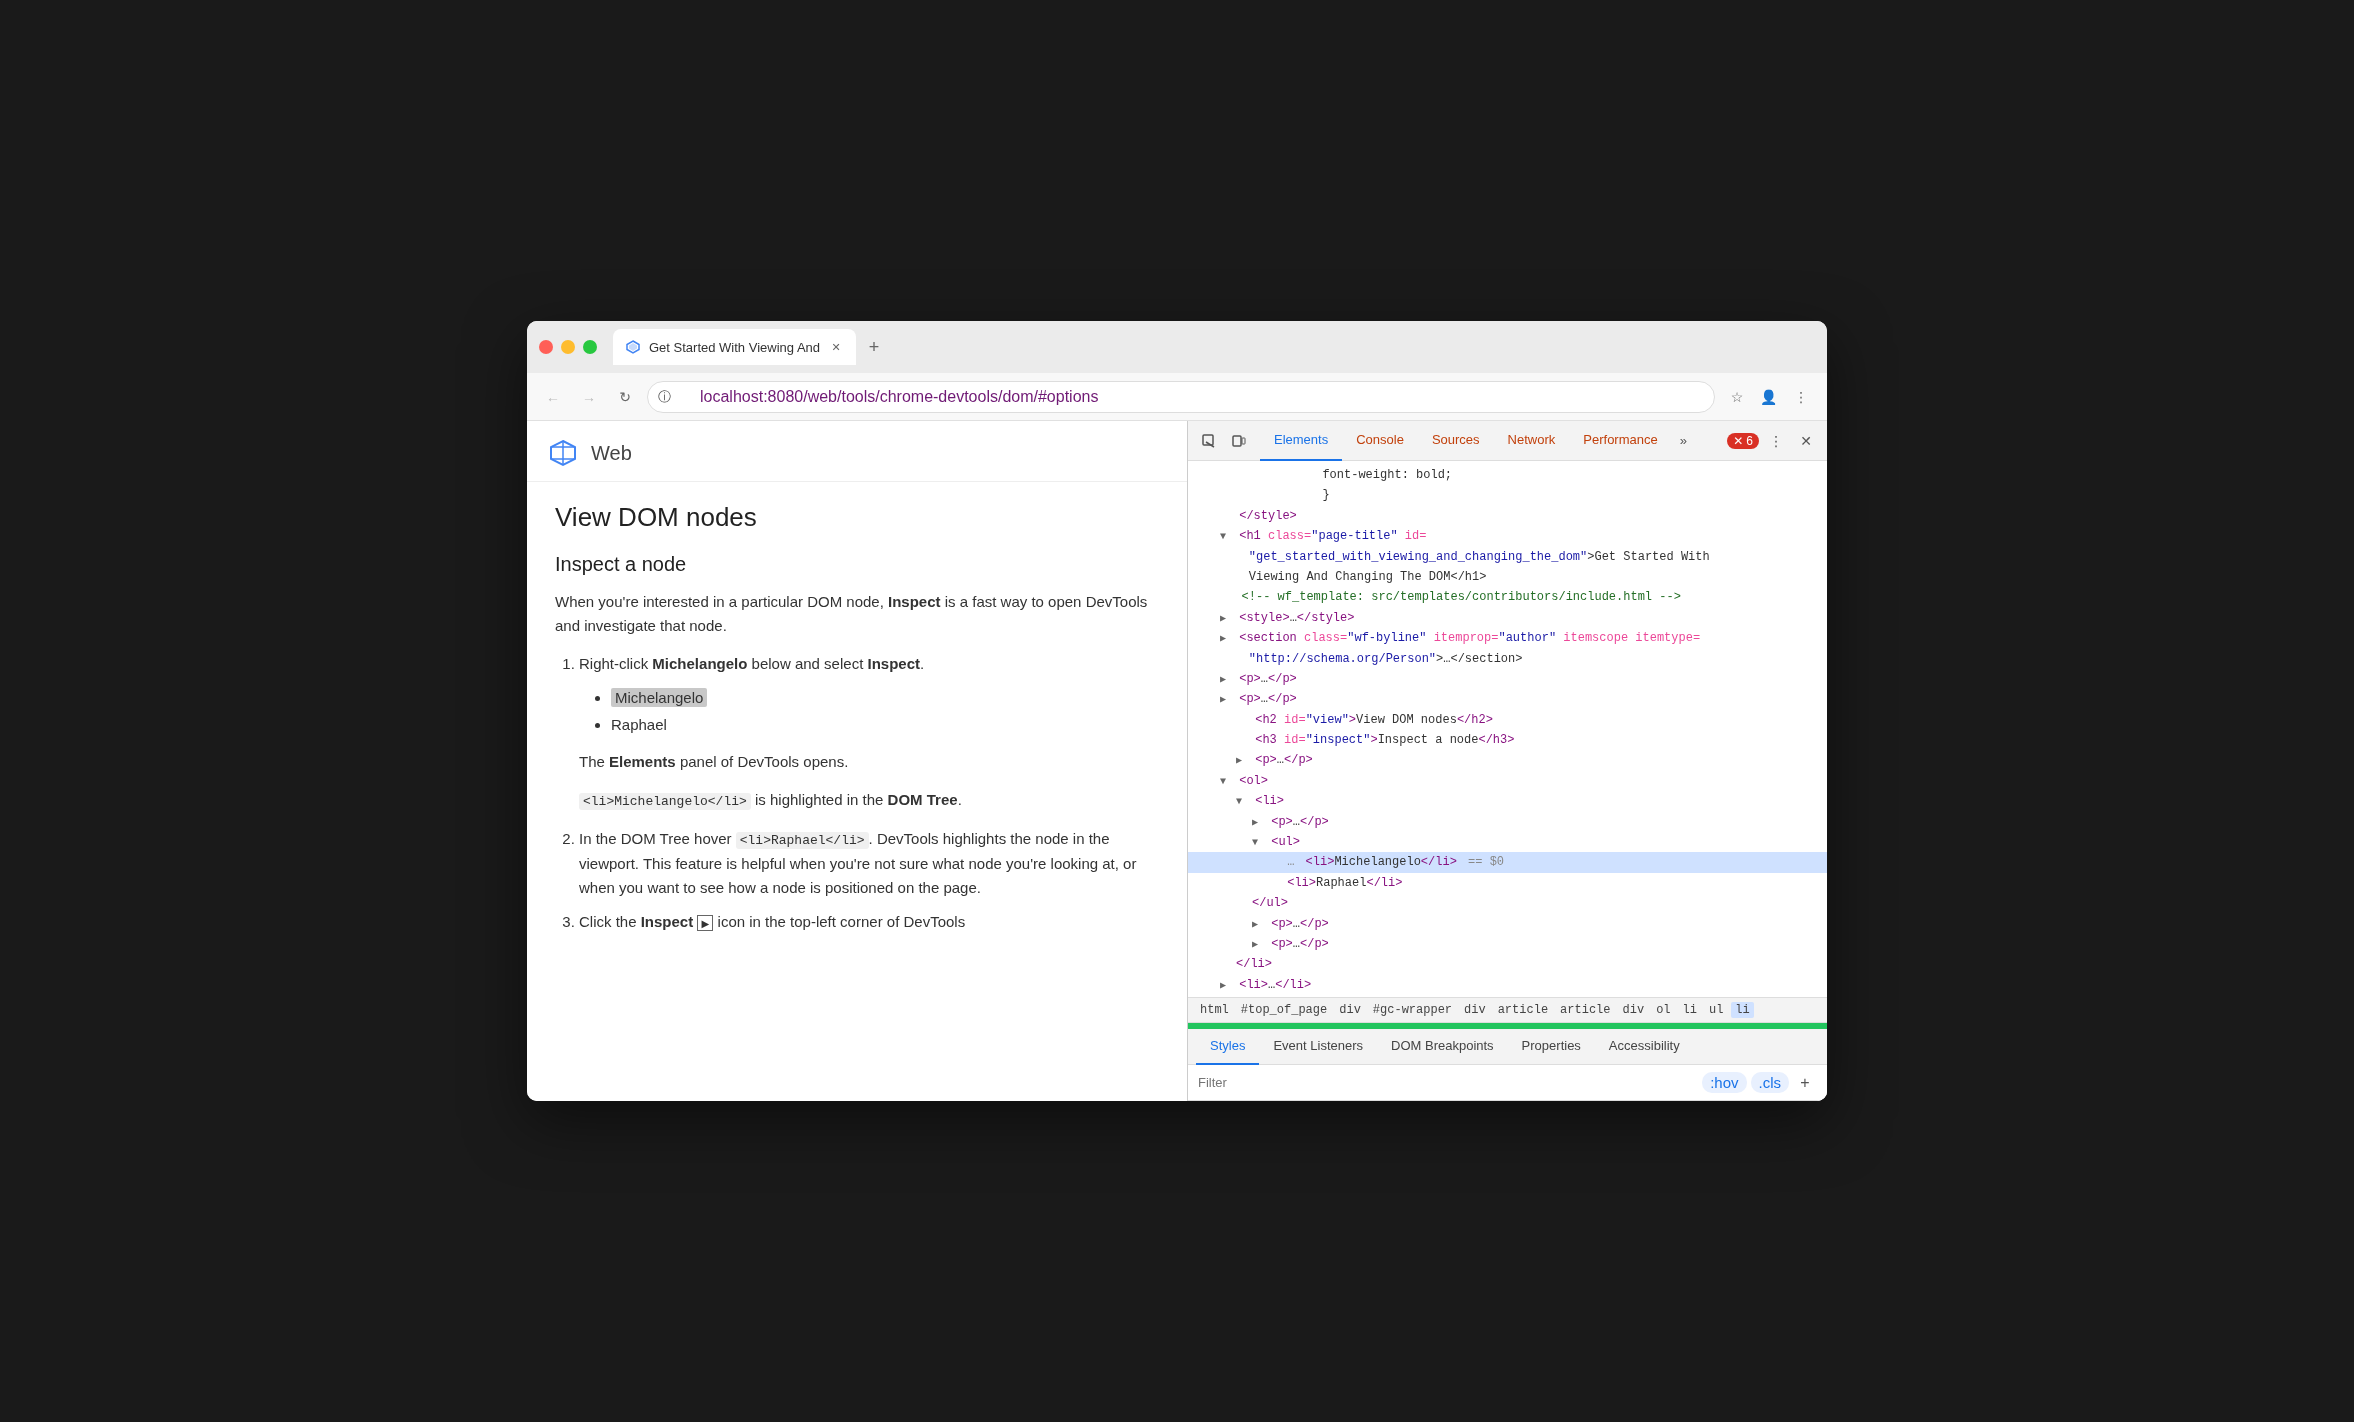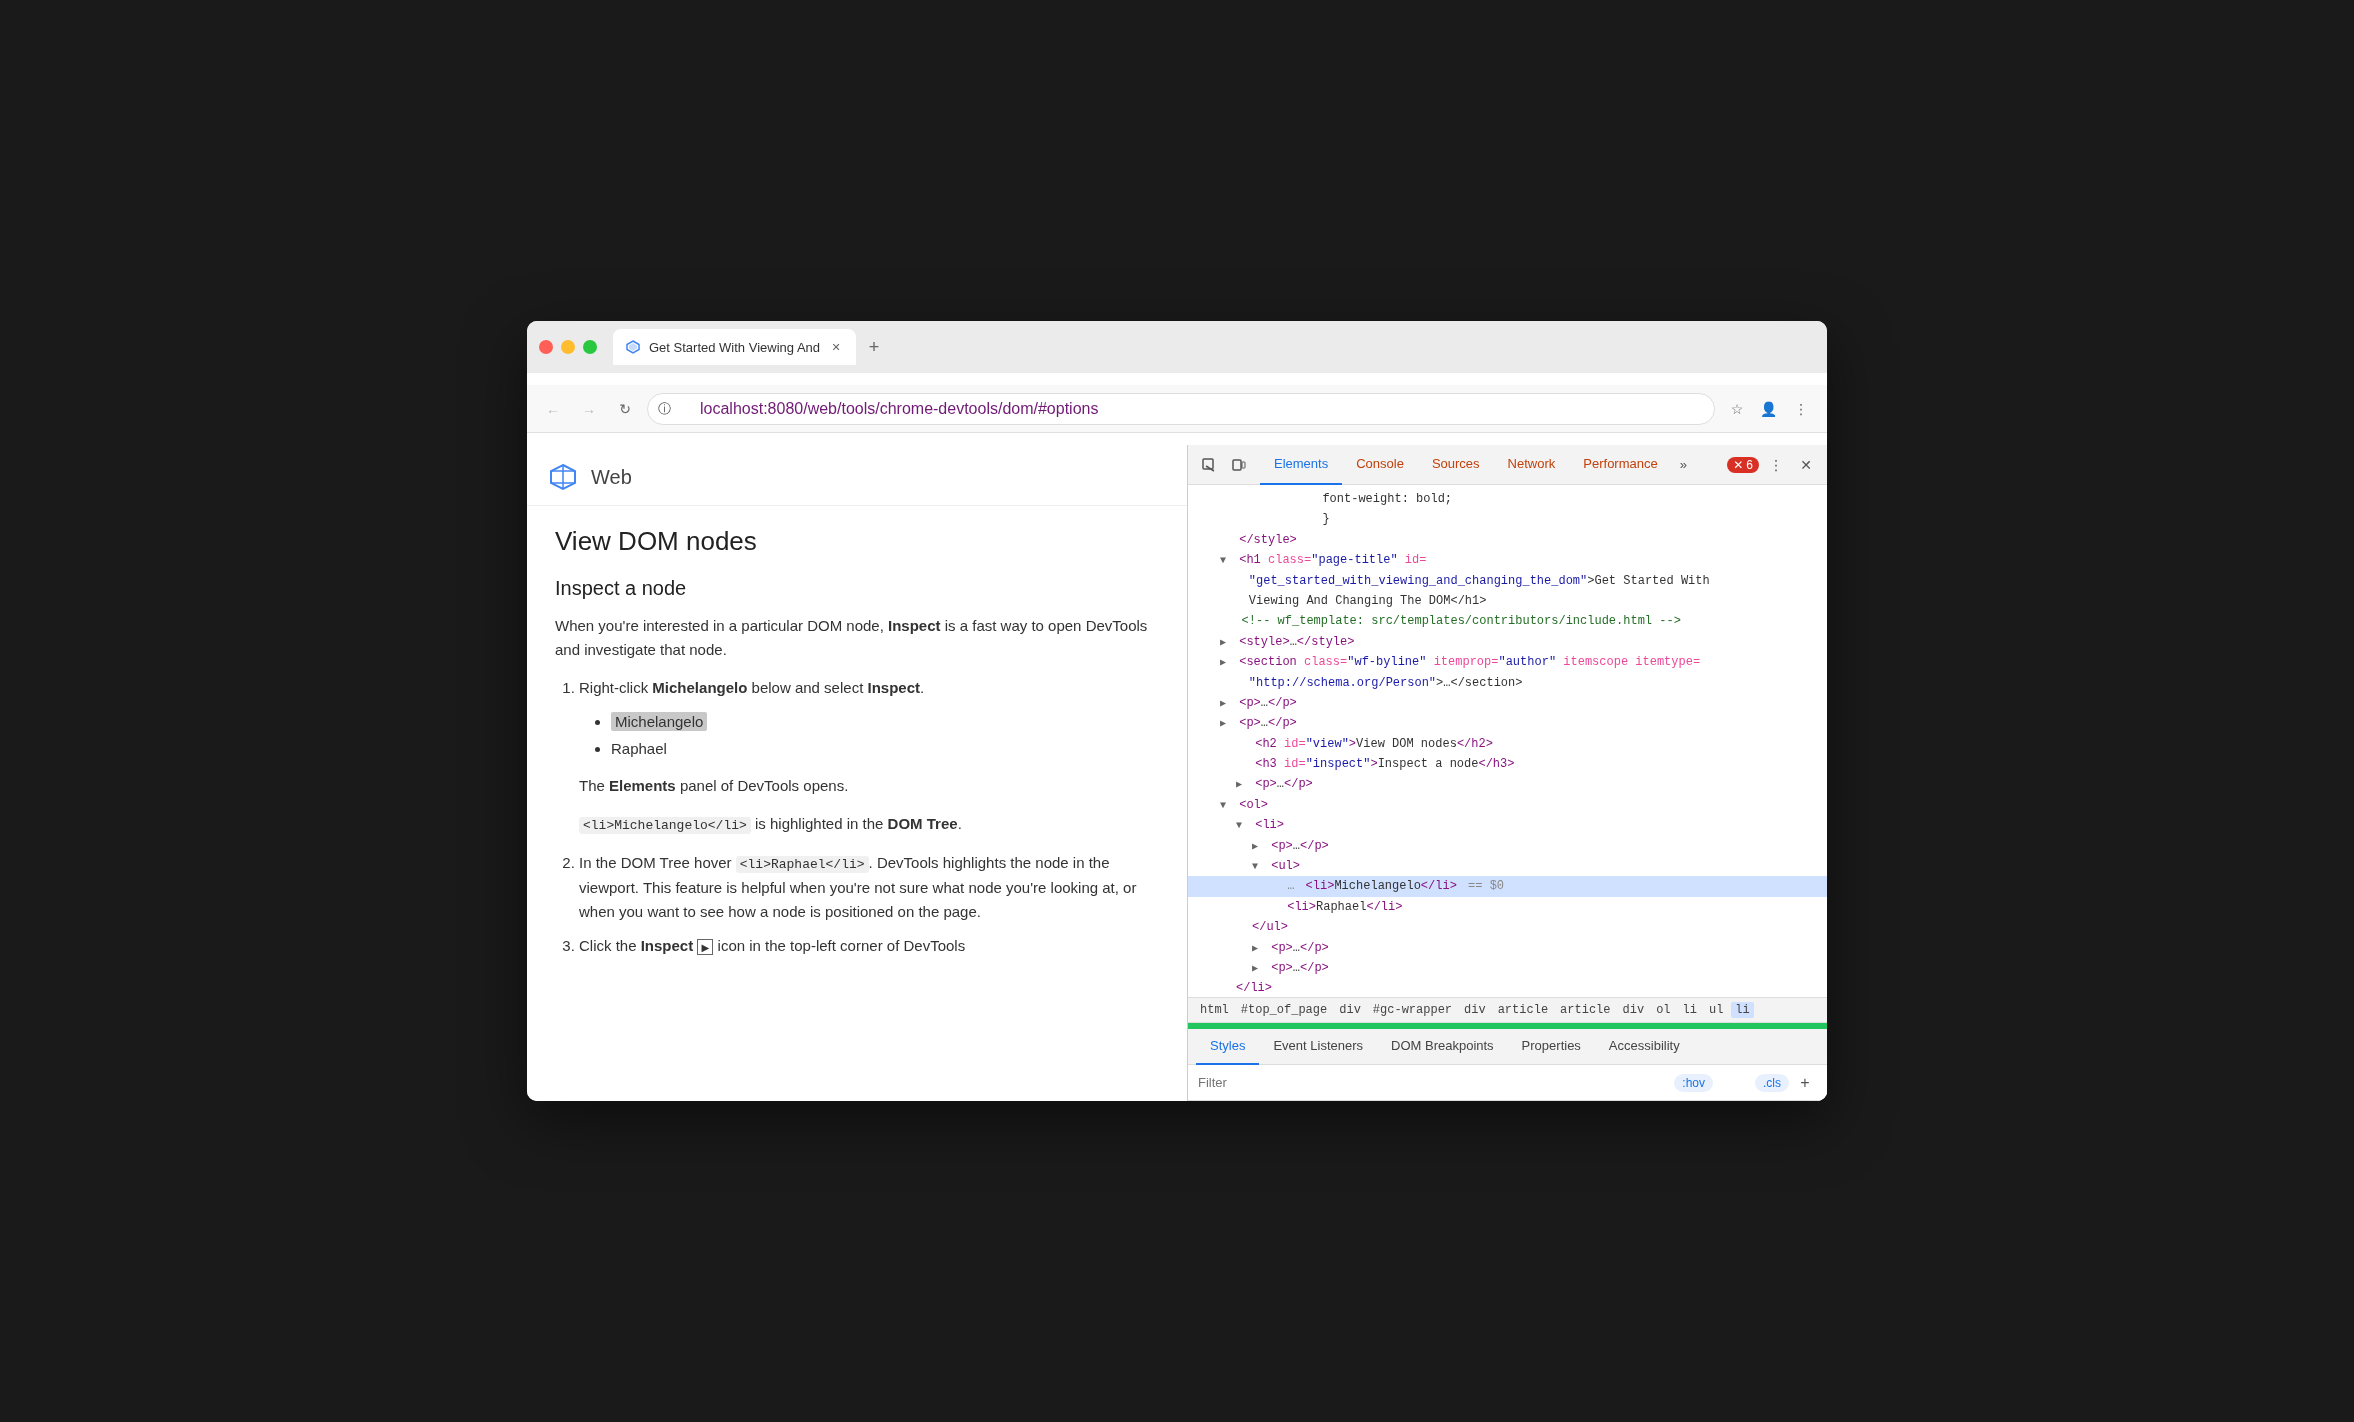--- a/index.html
+++ b/index.html
@@ -13,21 +13,20 @@
     }
     .browser-window {
       width: 1300px;
       height: 780px;
       background: #fff;
       border-radius: 10px;
       overflow: hidden;
       box-shadow: 0 20px 60px rgba(0,0,0,0.5);
       display: flex;
       flex-direction: column;
-      gap: 12px;
     }
     
     .title-bar {
       background: #ebebeb;
       height: 52px;
       display: flex;
       align-items: center;
       padding: 0 12px;
       gap: 8px;
       flex-shrink: 0;
@@ -395,23 +394,22 @@
     .filter-actions {
       display: flex;
       align-items: center;
       gap: 4px;
     }
     .filter-tag {
       background: #e8f0fe;
       color: #1a73e8;
       padding: 2px 8px;
       border-radius: 10px;
-      font-size: 12px;
-      cursor: pointer;
-      margin-left: 38px;
+      font-size: 15px;
+      cursor: pointer;
     }
     .filter-plus {
       width: 24px;
       height: 24px;
       display: flex;
       align-items: center;
       justify-content: center;
       border-radius: 3px;
       cursor: pointer;
       font-size: 16px;

